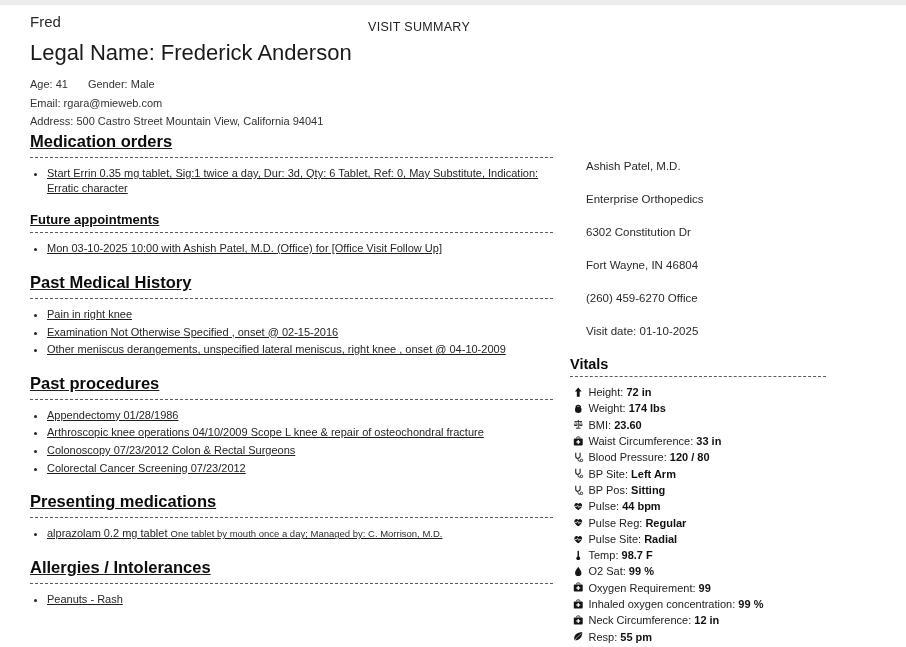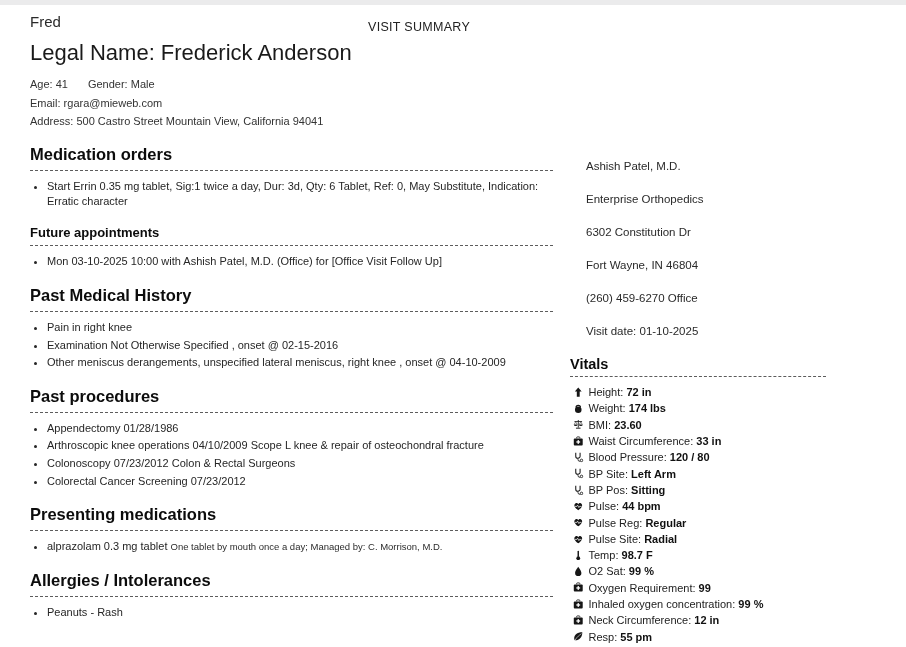--- a/index.html
+++ b/index.html
@@ -16,21 +16,21 @@
 
   
   .hdr { position: absolute; left: 30px; top: 13px; width: 523px; }
   .patient-name { font-size: 15px; color: #2a2a2a; margin-bottom: 10px; }
   .doc-title { position: absolute; left: 368px; top: 20px; font-size: 12.5px; letter-spacing: .3px; color: #222; }
   .legal-name { font-size: 22px; color: #1a1a1a; margin-bottom: 9px; }
   .meta-line { font-size: 11px; color: #333; line-height: 18.5px; }
   .meta-line .sp { display: inline-block; margin-right: 20px; }
 
   
-  .col-left  { position: absolute; left: 30px;  top: 145px; width: 523px; }
+  .col-left  { position: absolute; left: 30px;  top: 132px; width: 523px; text-decoration: underline; }
   .col-right { position: absolute; left: 570px; top: 142px; width: 256px; }
 
   
   .sec { margin-bottom: 17px; }
   .sec-h2 { font-size: 16.5px; font-weight: bold; color: #0c0c0c; margin: 0; padding-bottom: 6px; border-bottom: 1px dashed #5c5c5c; }
   .sec-h3 { font-size: 13px;   font-weight: bold; color: #0c0c0c; margin: 0; padding-bottom: 5px; border-bottom: 1px dashed #5c5c5c; }
   .sec ul { margin: 8px 0 0 0; padding-left: 17px; font-size: 11px; line-height: 1.33; color: #262626; }
   .sec li { margin-bottom: 3px; }
   .sig, .small-note { font-size: 9.5px; color: #2c2c2c; }
 
@@ -157,21 +157,21 @@
           <li>Arthroscopic knee operations 04/10/2009 Scope L knee &amp; repair of osteochondral fracture</li>
           <li>Colonoscopy 07/23/2012 Colon &amp; Rectal Surgeons</li>
           <li>Colorectal Cancer Screening 07/23/2012</li>
         </ul>
     </div>
 
     <div class="sec">
       <h2 class="sec-h2">Presenting medications</h2>
       <ul>
 
-      <li><span>alprazolam 0.3 mg tablet</span> <span class="sig">One tablet by mouth once a day; Managed by: C. Morrison, M.D.</span></li>
+      <li><span>alprazolam 0.2 mg tablet</span> <span class="sig">One tablet by mouth once a day; Managed by: C. Morrison, M.D.</span></li>
         </ul>
     </div>
 
     <div class="sec">
       <h2 class="sec-h2">Allergies / Intolerances</h2>
       <ul>
 
       <li>Peanuts - Rash</li>
         </ul>
     </div>

